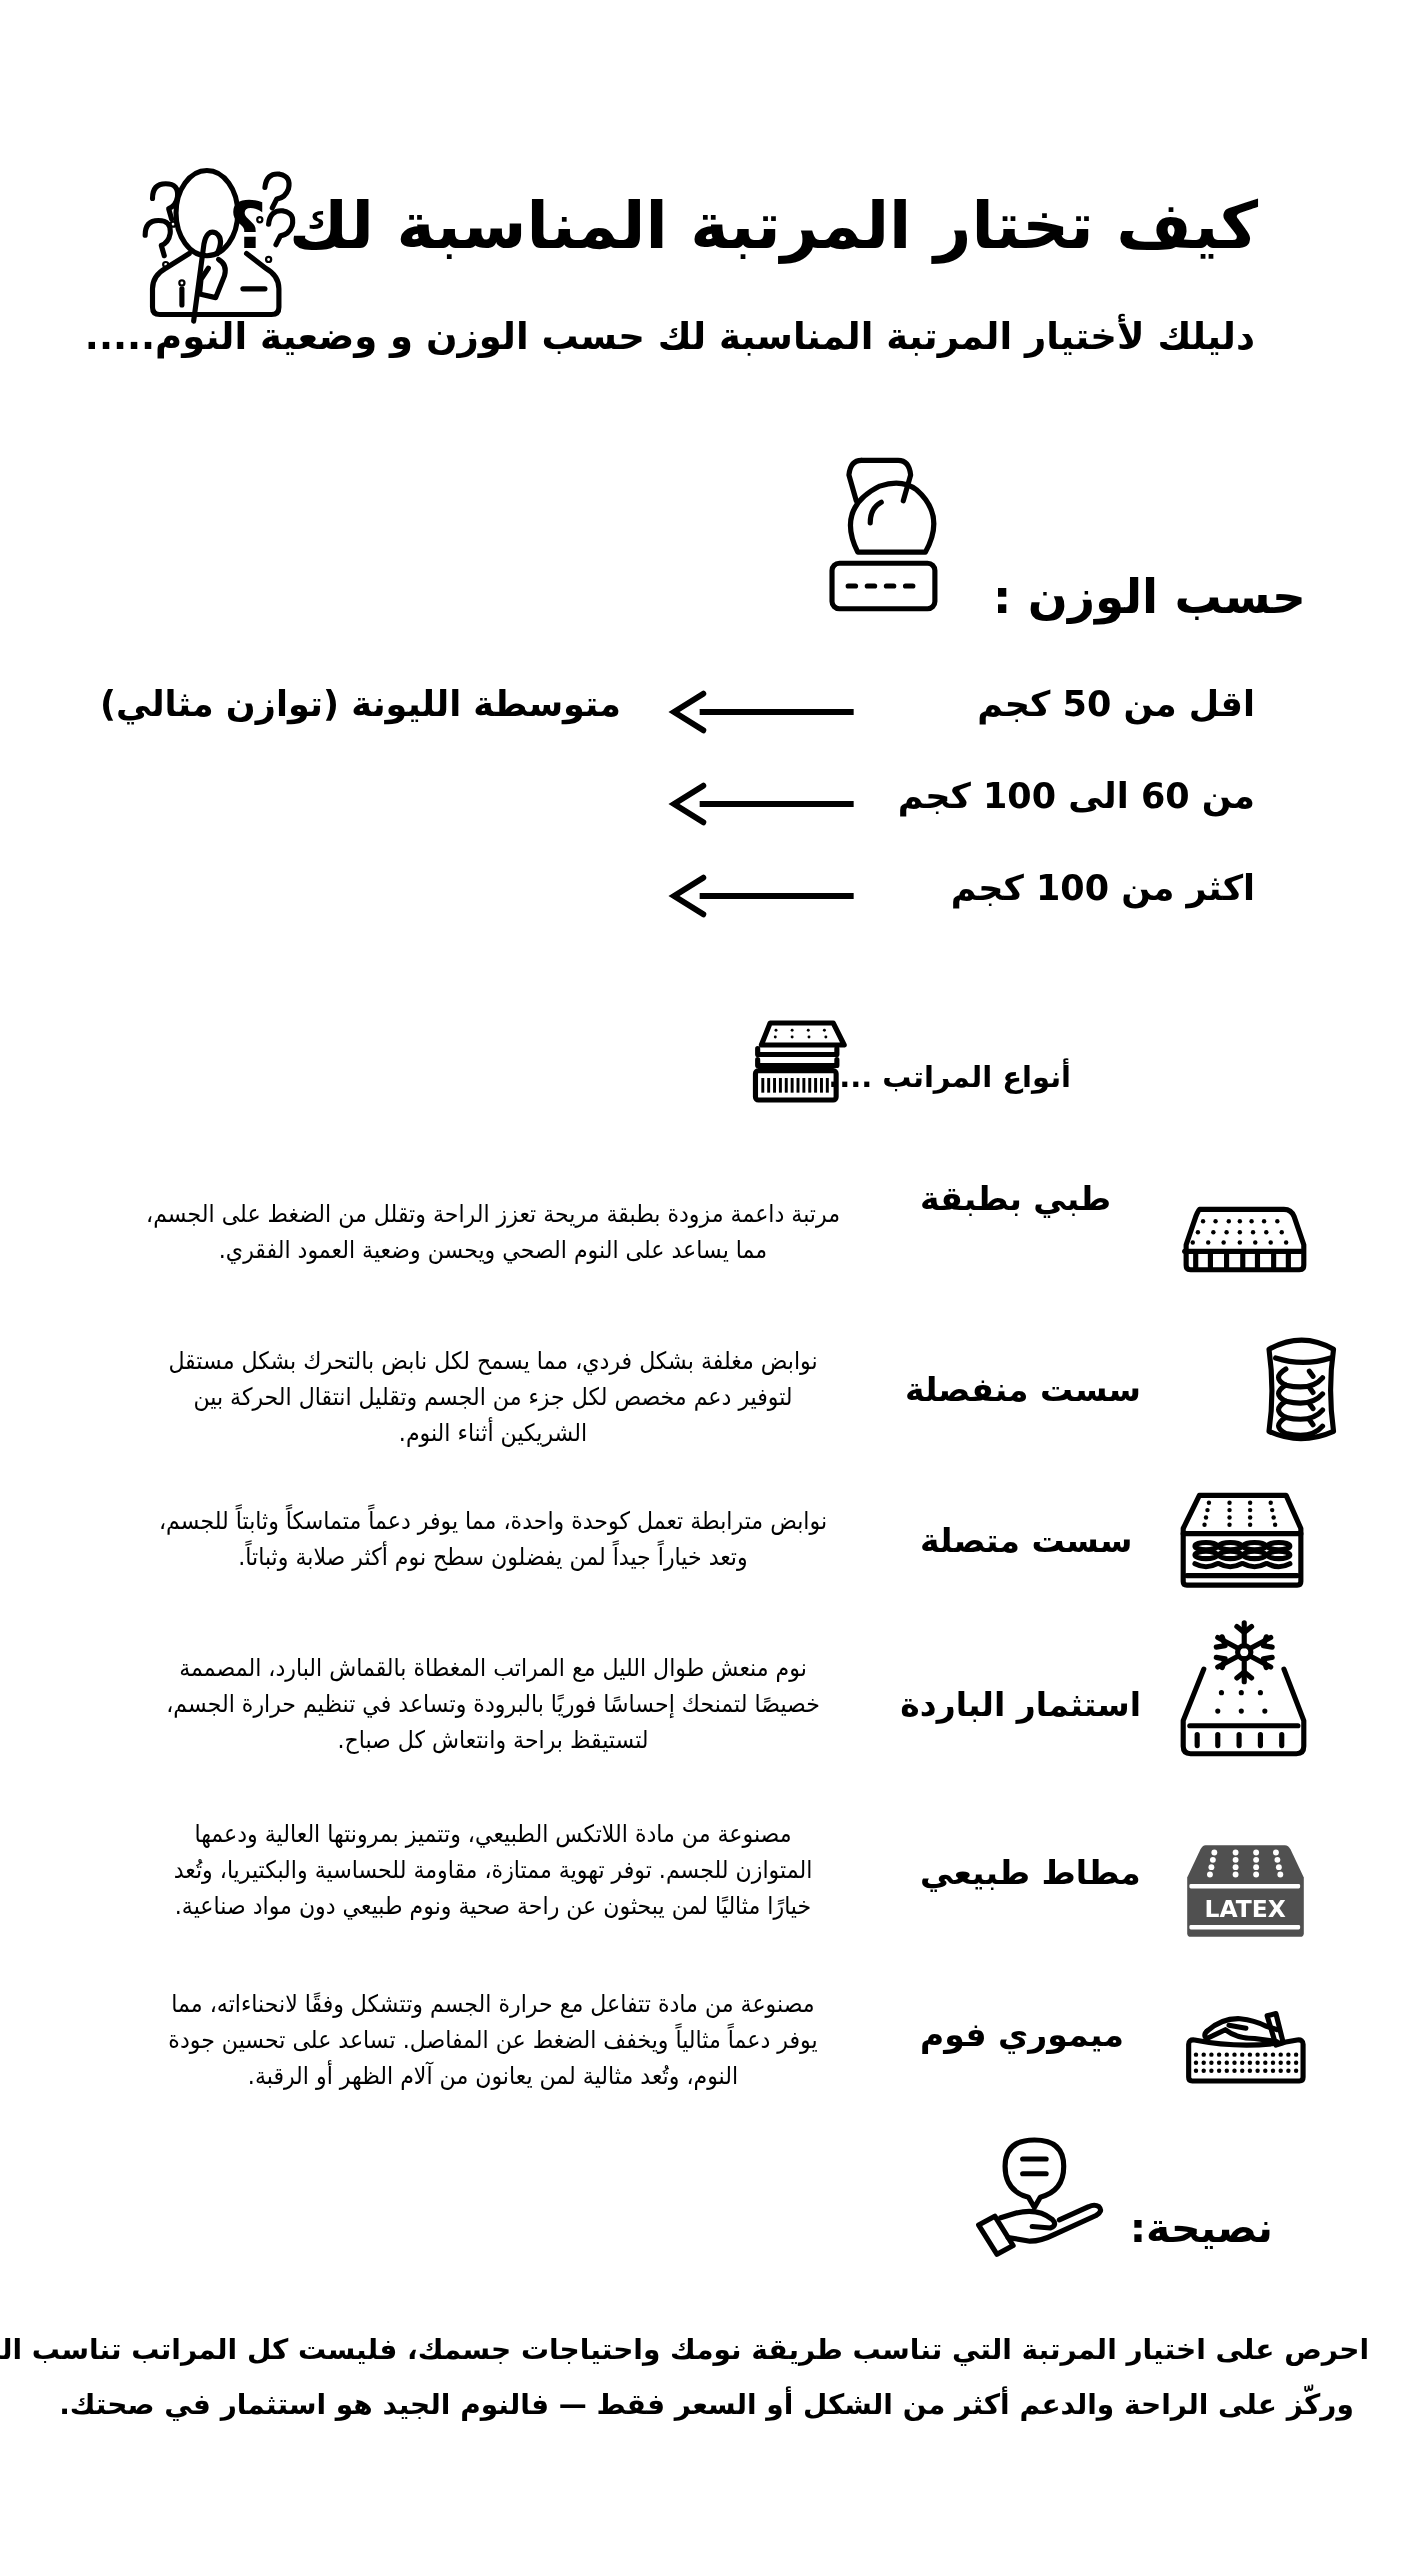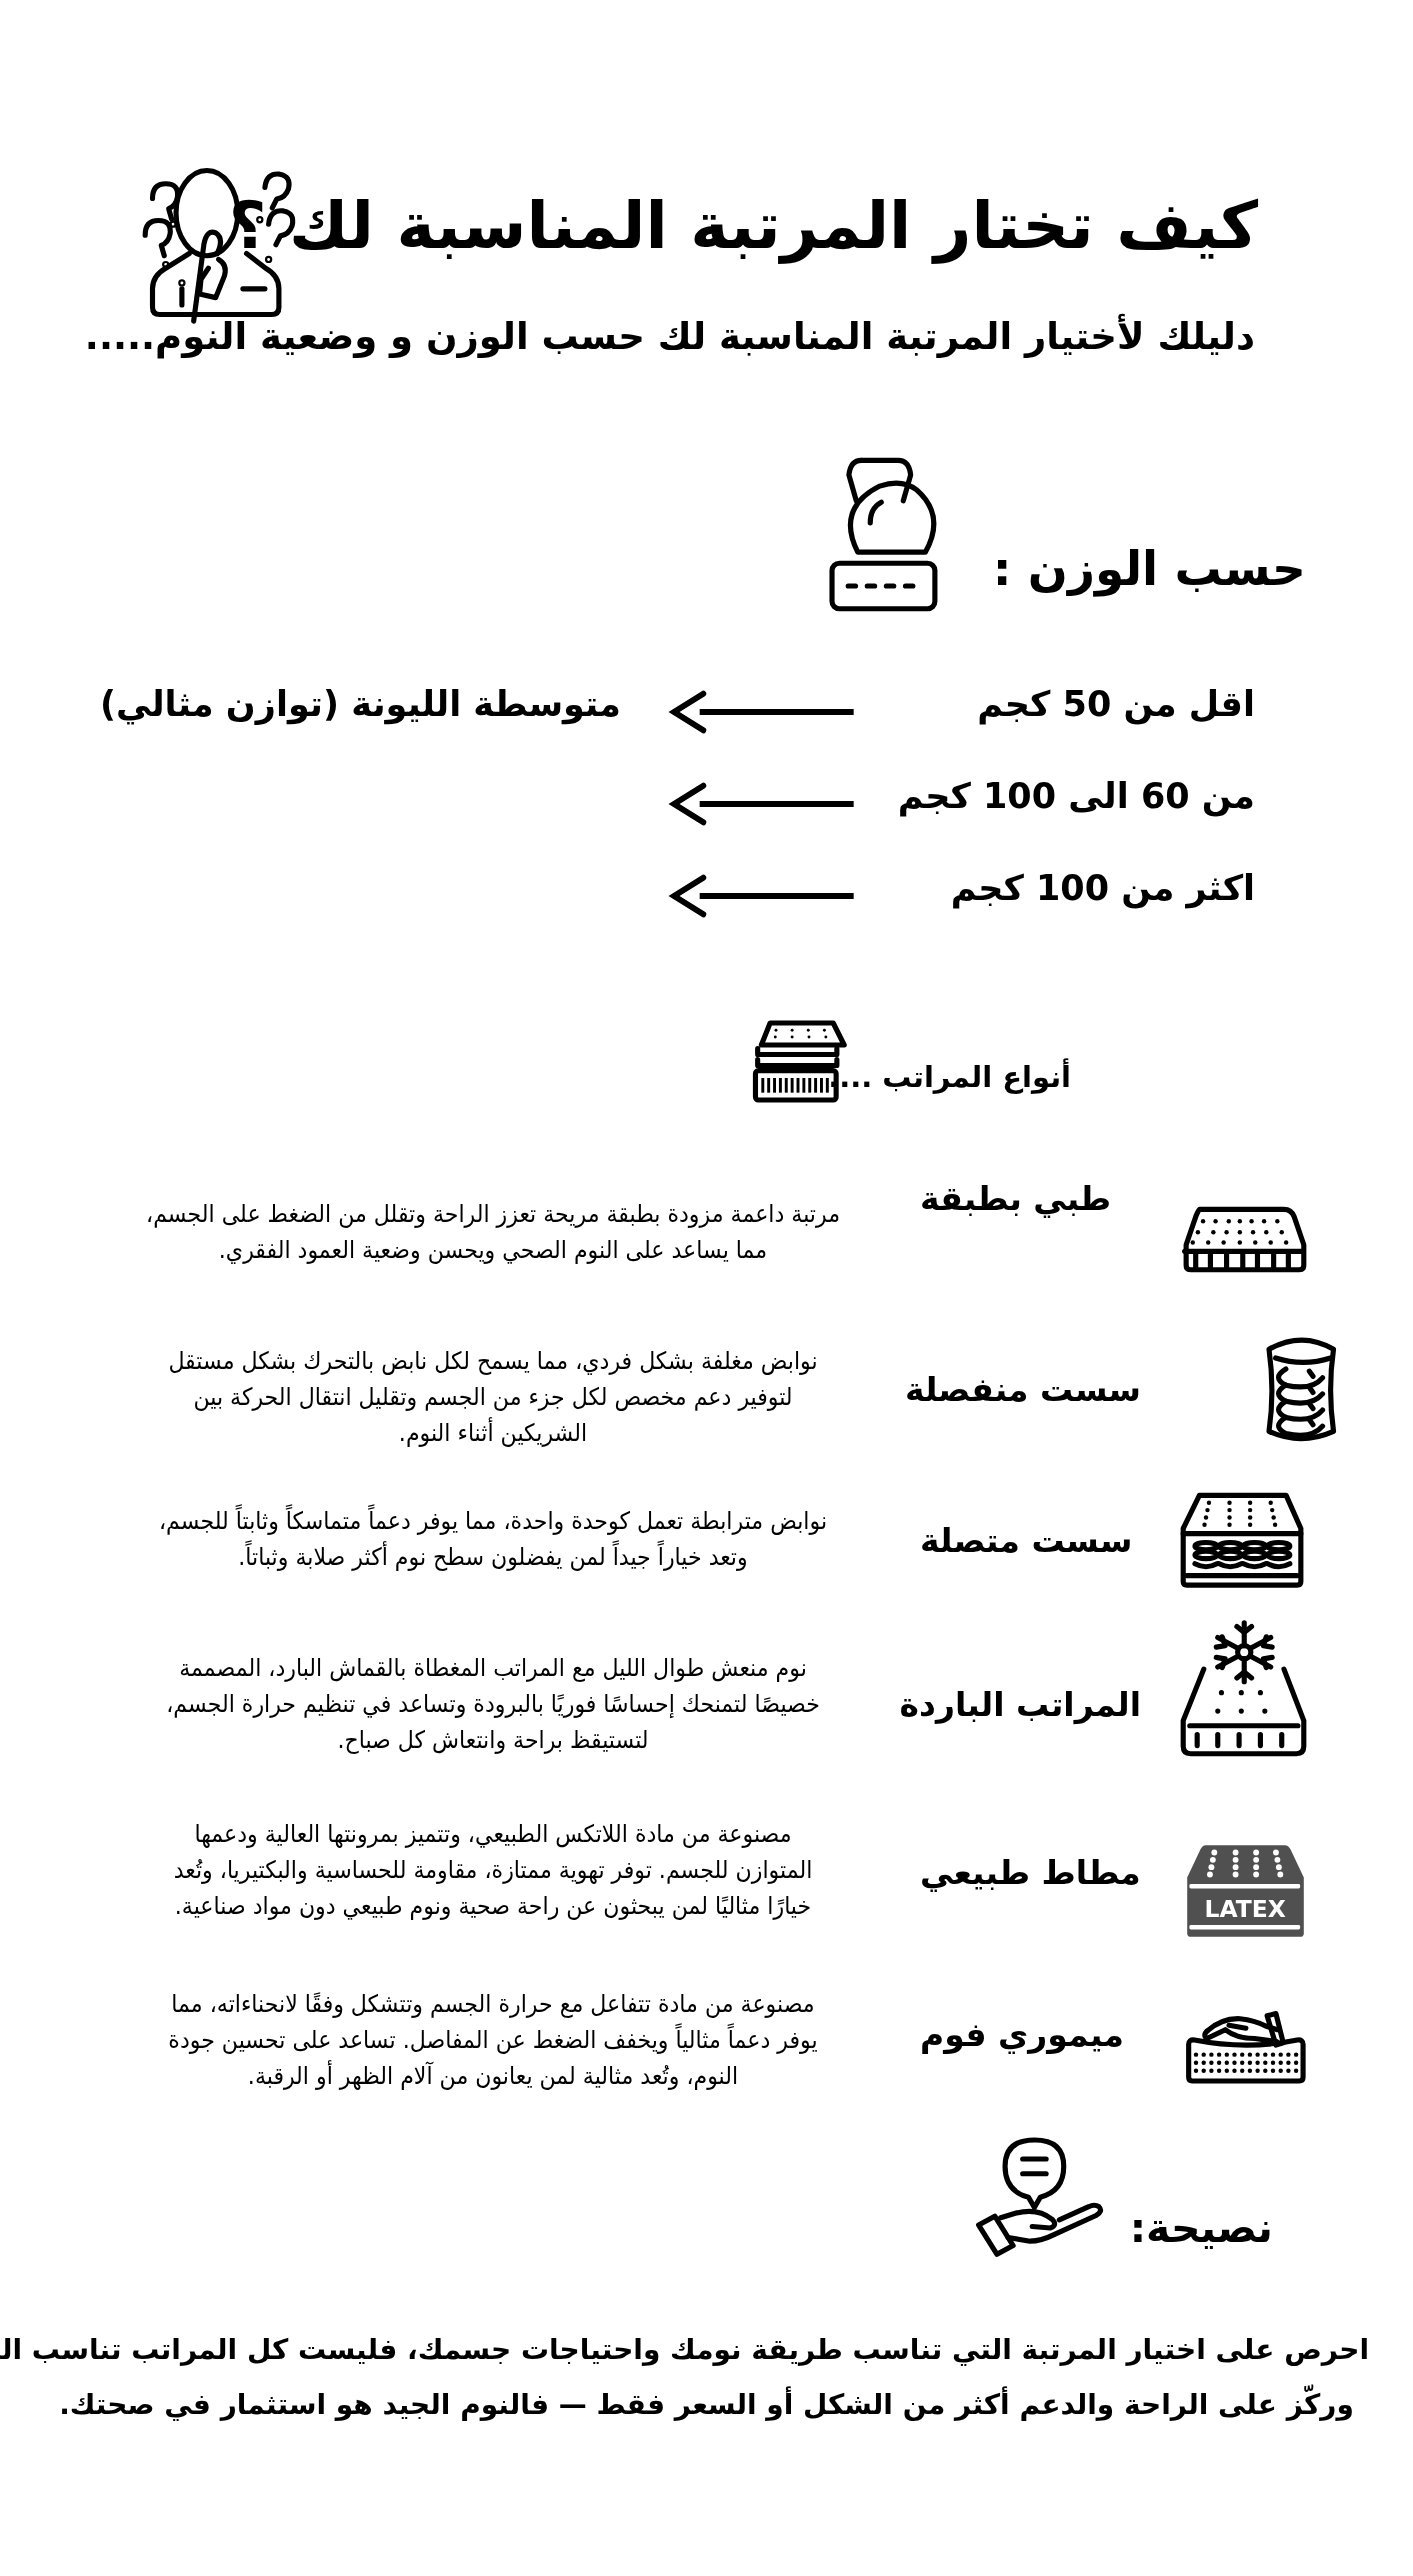--- a/index.html
+++ b/index.html
@@ -8,21 +8,21 @@
       font-family: "DejaVu Sans", sans-serif; color: #000;
     }
     .abs { position: absolute; }
     svg { display: block; overflow: visible; }
     .stroke { fill: none; stroke: #000; stroke-width: 7; stroke-linecap: round; stroke-linejoin: round; }
 
     #title { right: 155px; top: 188px; font-size: 65px; font-weight: 900; letter-spacing: -0.7px; white-space: nowrap; }
     #subtitle { right: 158px; top: 315px; font-size: 37px; font-weight: 800; white-space: nowrap; }
     #header-icon { left: 136px; top: 158px; width: 155px; height: 158px; }
 
-    #weight-heading { right: 107px; top: 541px; font-size: 47px; font-weight: 900; white-space: nowrap; }
+    #weight-heading { right: 107px; top: 569px; font-size: 47px; font-weight: 900; white-space: nowrap; }
     #weight-icon { left: 832px; top: 453px; width: 147px; height: 169px; }
 
     .w-row { position: absolute; left: 0; width: 1413px; height: 59px; }
     .w-range { position: absolute; right: 158px; font-size: 35px; font-weight: 900; white-space: nowrap; top: 0; }
     .w-result { position: absolute; left: 106px; width: 515px; text-align: center; font-size: 35px; font-weight: 900; white-space: nowrap; top: 0; }
     .w-arrow { position: absolute; left: 670px; top: 5.9px; width: 184px; height: 44px; }
 
     #types-heading { right: 342px; top: 1060px; font-size: 29px; font-weight: 900; white-space: nowrap; }
     #types-icon { left: 754px; top: 1019px; width: 88px; height: 85px; }
 
@@ -291,21 +291,21 @@
       <g fill="#000">
         <circle cx="55" cy="100" r="3.5"></circle>
           <circle cx="82" cy="100" r="3.5"></circle>
           <circle cx="108" cy="100" r="3.5"></circle>
         <circle cx="50" cy="125" r="3.5"></circle>
           <circle cx="82" cy="125" r="3.5"></circle>
           <circle cx="114" cy="125" r="3.5"></circle>
       </g>
     </svg>
   </div>
-  <div class="t-name" style="top:1685px;">المراتب الباردة</div>
+  <div class="t-name" style="top:1685px;">استثمار الباردة</div>
   <div class="t-desc" style="top:1650px;">
     <div>نوم منعش طوال الليل مع المراتب المغطاة بالقماش البارد، المصممة</div>
     <div>خصيصًا لتمنحك إحساسًا فوريًا بالبرودة وتساعد في تنظيم حرارة الجسم،</div>
     <div>لتستيقظ براحة وانتعاش كل صباح.</div>
   </div>
 </div>
 
 <div>
   <div class="t-icon" style="top:1845px;">
     <svg width="121" height="92" viewBox="0 0 165 125">

